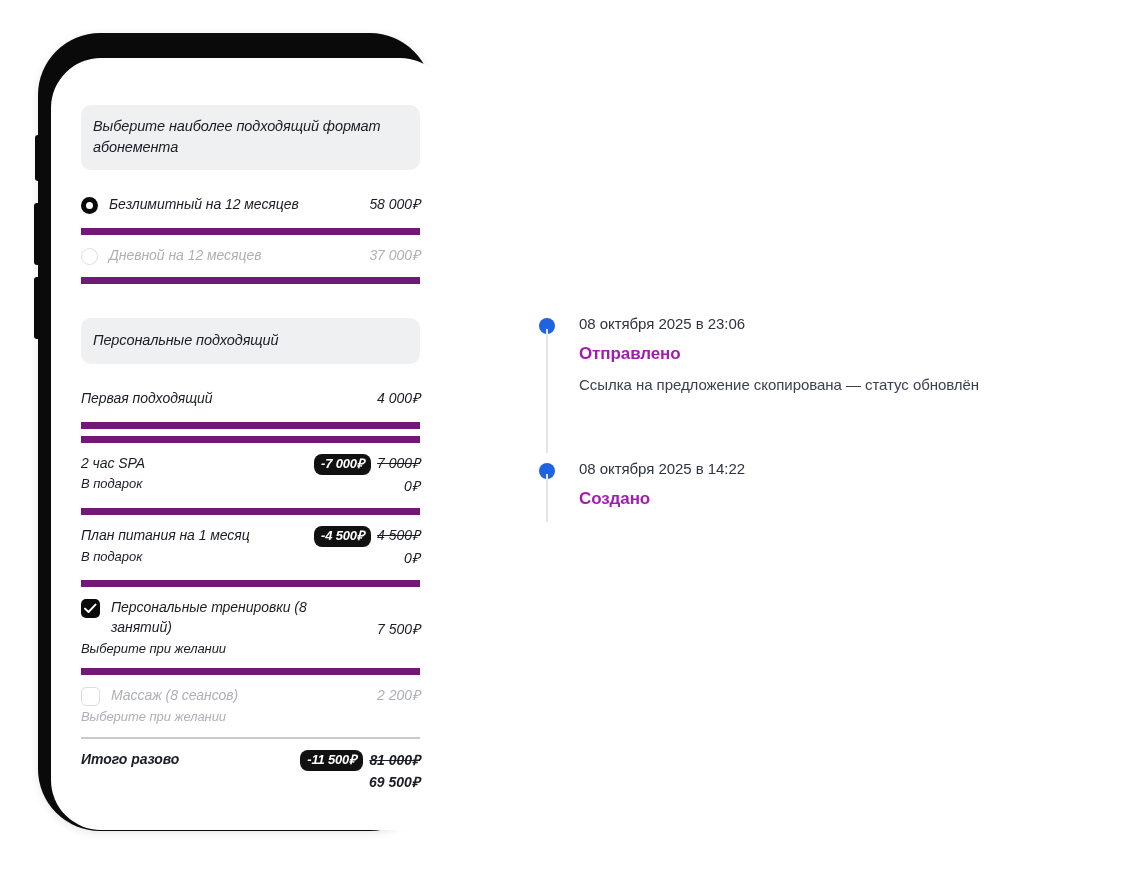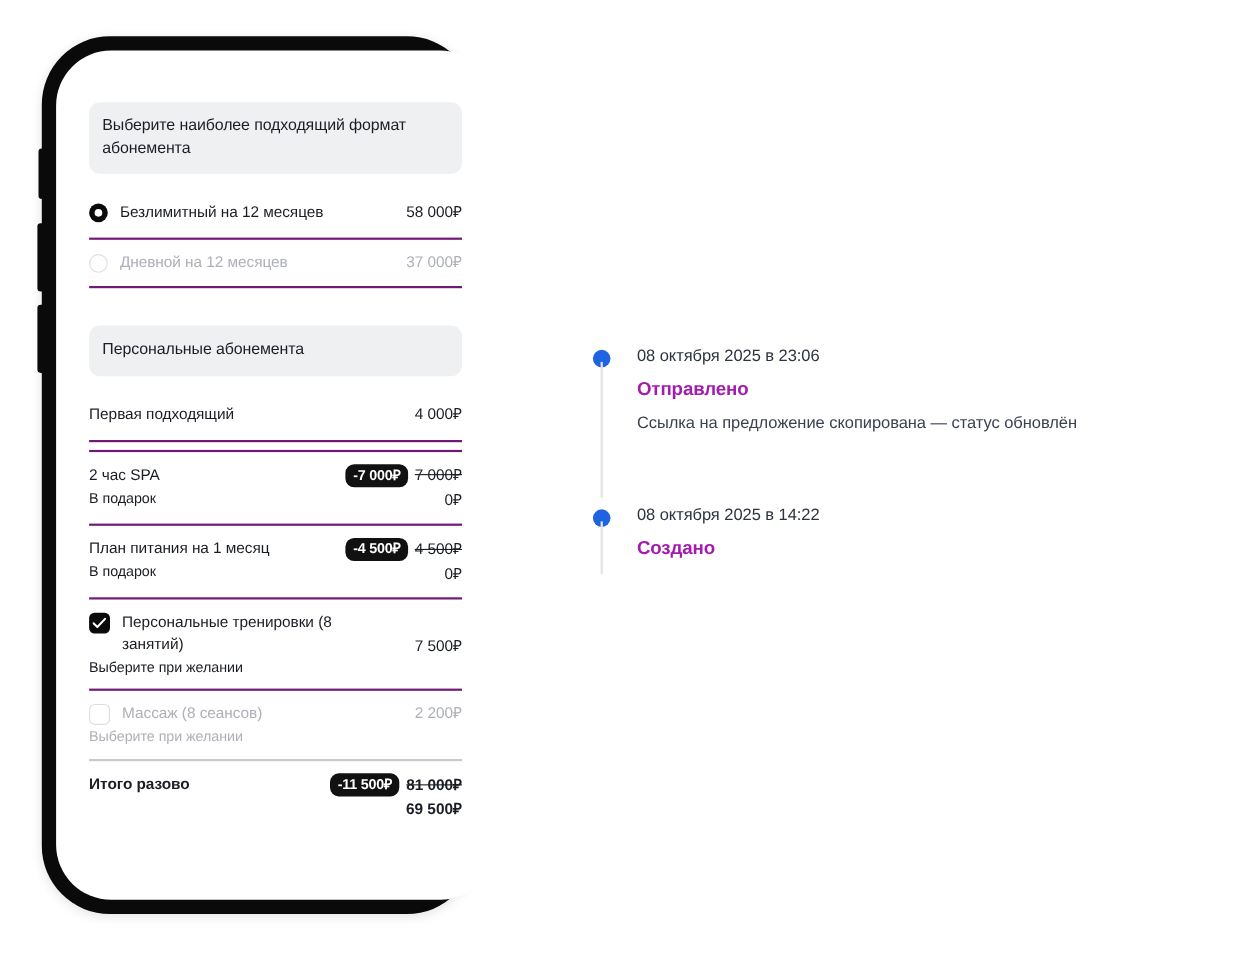--- a/index.html
+++ b/index.html
@@ -15,25 +15,26 @@
   .phone {
     position: absolute;
     left: 38px; top: 33px;
     width: 394px; height: 798px;
     background: #0a0a0a;
     border-radius: 62px;
     box-shadow: 0 2px 10px rgba(0,0,0,0.10);
   }
   .phone-screen {
     position: absolute;
-    left: 13px; top: 13px;
+    left: 13px; top: 25px;
     width: 399px; height: 772px;
     background: #ffffff;
     border-radius: 50px;
     overflow: hidden;
+    font-style: italic;
   }
   .side-btn { position: absolute; background: #0a0a0a; }
   .btn-silent { left: -3px;  top: 102px; width: 6px; height: 46px; border-radius: 3px 0 0 3px; }
   .btn-volup  { left: -4px;  top: 170px; width: 7px; height: 62px; border-radius: 3px 0 0 3px; }
   .btn-voldn  { left: -4px;  top: 244px; width: 7px; height: 62px; border-radius: 3px 0 0 3px; }
   .btn-power  { right: -4px; top: 178px; width: 7px; height: 96px; border-radius: 0 3px 3px 0; }
 
   
   .screen-body { padding: 47px 30px 0 30px; }
 
@@ -50,21 +51,21 @@
   .spacer-sm { height: 14px; }
   .spacer-lg { height: 34px; }
 
   .row {
     display: flex;
     align-items: flex-start;
     padding: 11px 0 11px 0;
     min-height: 44px;
     gap: 16px;
   }
-  .row + .row { border-top: 2px solid #701a75; }
+  .row + .row { border-top: 7px solid #701a75; }
   .row.no-top { border-top: none; }
   .row-divider-strong { border-top: 2px solid #c9cace !important; }
 
   .row-left { flex: 1 1 auto; min-width: 0; padding-right: 8px; }
   .row-right { flex: 0 0 auto; text-align: right; white-space: nowrap; }
 
   .ctl-wrap { display: flex; align-items: flex-start; gap: 11px; }
 
   
   .radio {
@@ -188,21 +189,21 @@
           </div>
           <div class="row-right">
             <div class="price muted">37 000₽</div>
           </div>
         </div>
 
         <div class="row" style="min-height:0;padding:0;"></div>
 
         <div class="spacer-lg"></div>
 
-        <div class="section-header single">Персональные абонемента</div>
+        <div class="section-header single">Персональные подходящий</div>
         <div class="spacer-sm"></div>
 
         <div class="row no-top">
           <div class="row-left">
             <div class="label">Первая подходящий</div>
           </div>
           <div class="row-right">
             <div class="price">4 000₽</div>
           </div>
         </div>

